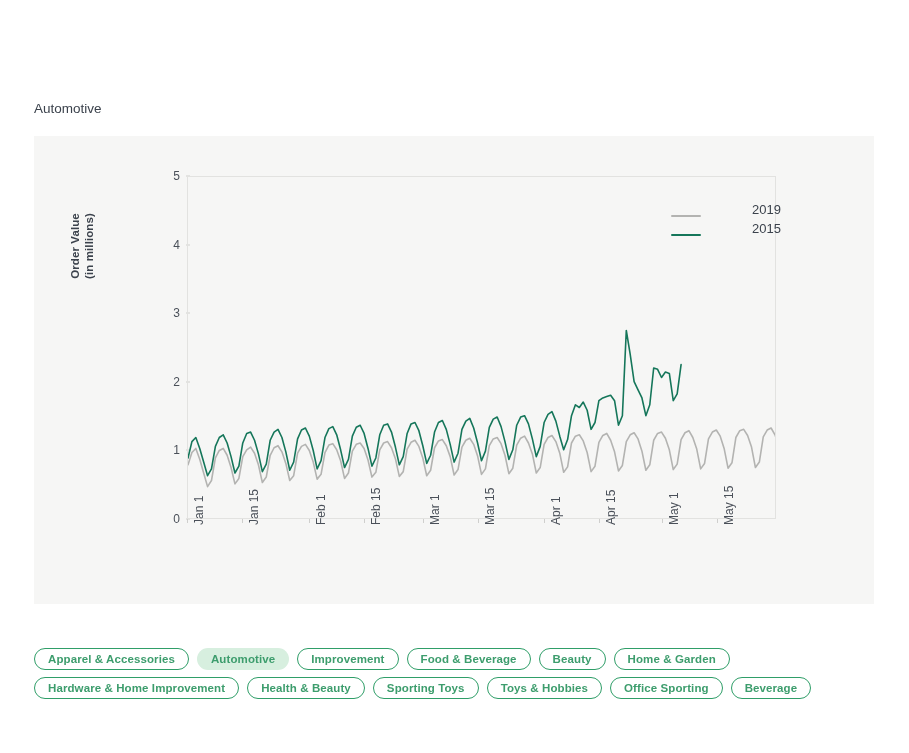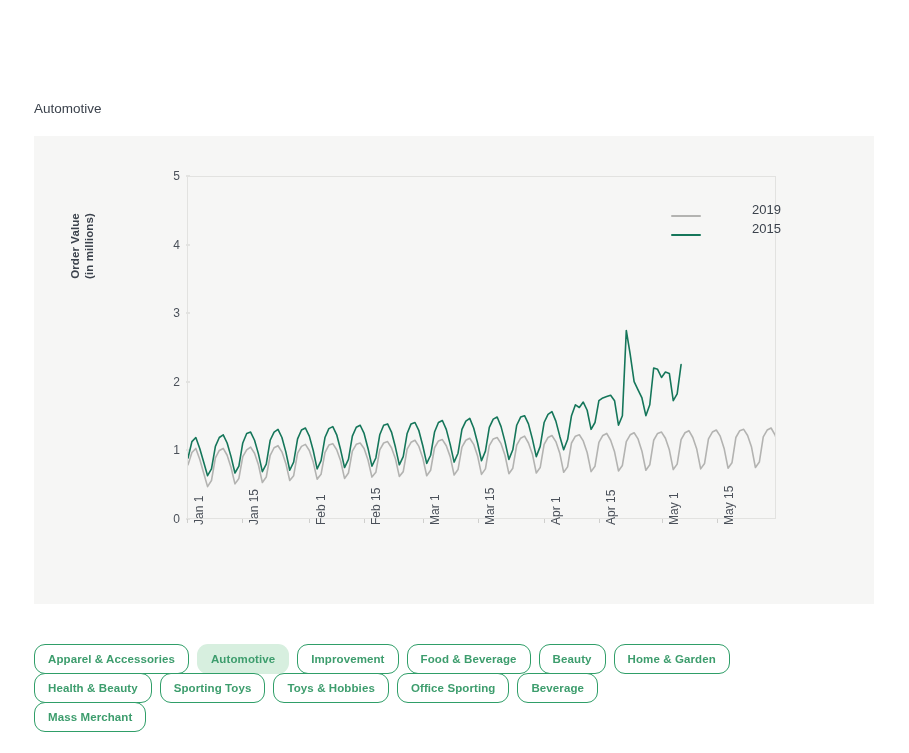--- a/index.html
+++ b/index.html
@@ -171,21 +171,21 @@
     display: flex;
     flex-wrap: nowrap;
     align-items: center;
     margin-bottom: 7px;
     height: 22px;
   }
   .chip {
     display: inline-flex;
     align-items: center;
     justify-content: center;
-    height: 30px;
+    height: 22px;
     padding: 0 13px;
     margin-right: 8px;
     border: 1.6px solid #2f9e68;
     border-radius: 11px;
     background: #ffffff;
     color: #3d9d6d;
     font-size: 11.5px;
     font-weight: bold;
     white-space: nowrap;
     box-sizing: border-box;
@@ -276,24 +276,22 @@
   <div class="chips" id="chips">
       <div class="chip-row">
         <button class="chip">Apparel &amp; Accessories</button>
         <button class="chip selected">Automotive</button>
         <button class="chip">Improvement</button>
         <button class="chip">Food &amp; Beverage</button>
         <button class="chip">Beauty</button>
         <button class="chip">Home &amp; Garden</button>
       </div>
       <div class="chip-row">
+        <button class="chip">Hardware &amp; Home Improvement</button>
         <button class="chip">Health &amp; Beauty</button>
         <button class="chip">Sporting Toys</button>
         <button class="chip">Toys &amp; Hobbies</button>
         <button class="chip">Office Sporting</button>
         <button class="chip">Beverage</button>
       </div>
-      <div class="chip-row">
-        <button class="chip">Mass Merchant</button>
-      </div>
     </div>
 
 </div>
 
 </body></html>

